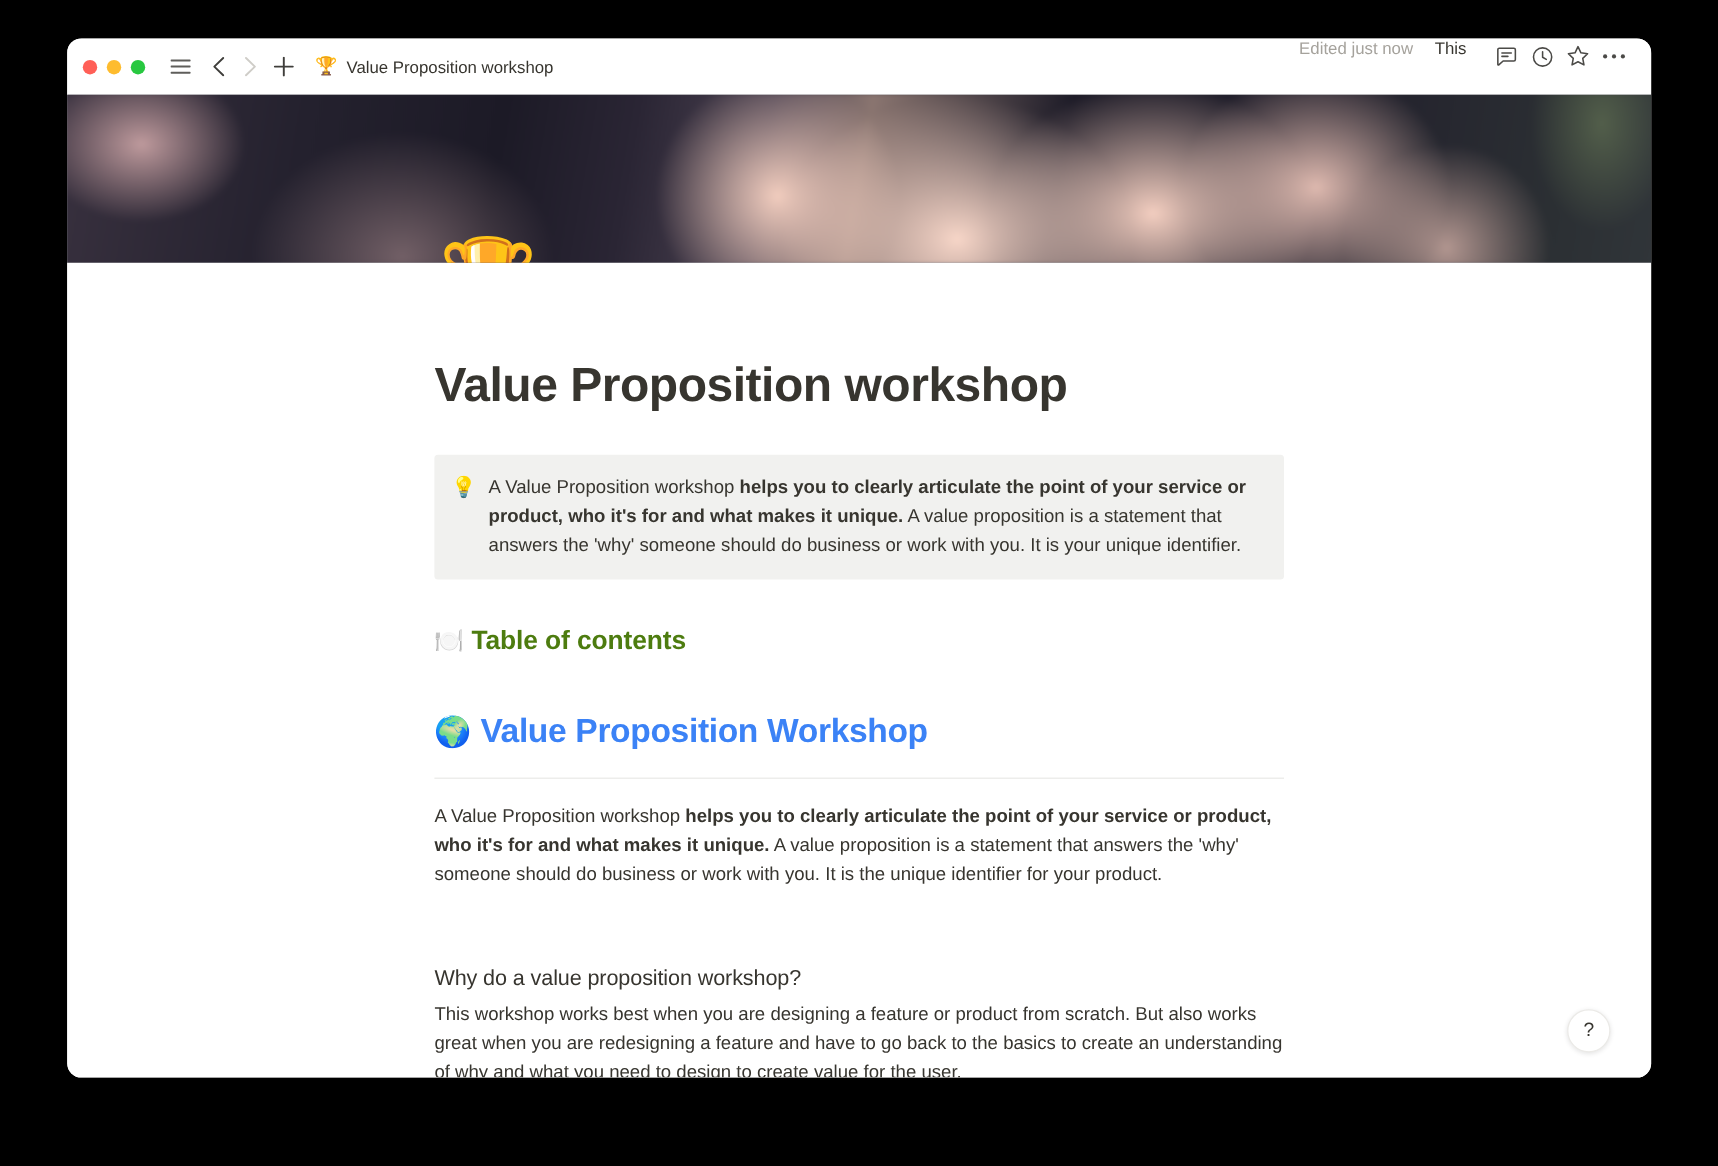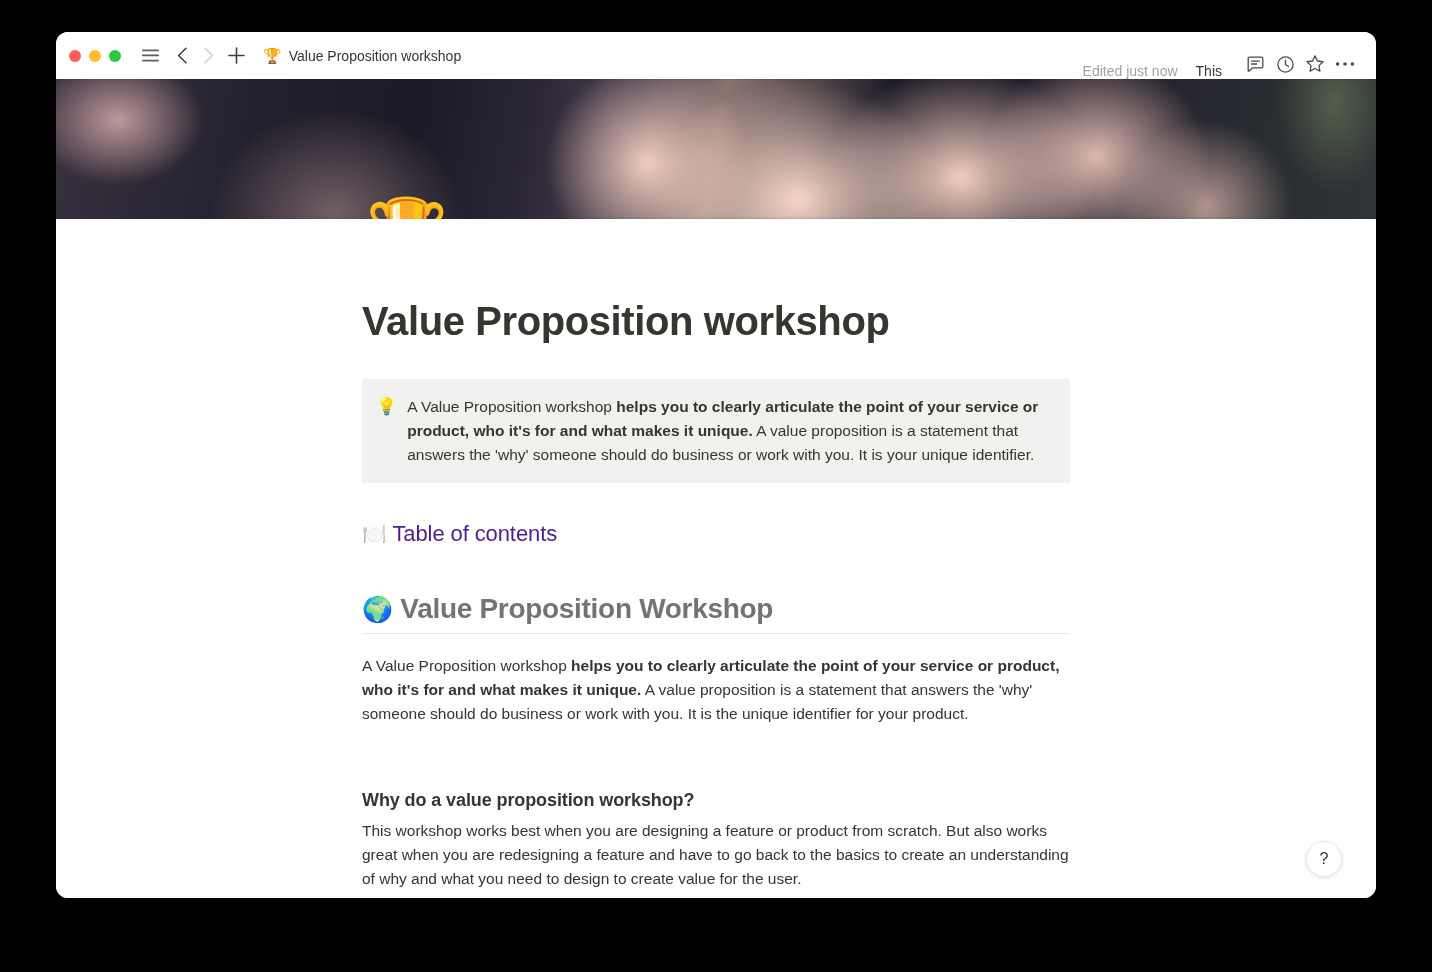--- a/index.html
+++ b/index.html
@@ -69,21 +69,21 @@
     white-space: nowrap;
   }
   #breadcrumb .bc-emoji { font-size: 15px; line-height: 1; }
 
   #titlebar-right {
     position: absolute;
     right: 16px;
     top: 0;
     height: 47px;
     display: flex;
-    align-items: flex-end;
+    align-items: flex-start;
     gap: 0;
   }
   #edited-status {
     font-size: 14px;
     color: #a5a29c;
     margin-right: 18px;
     white-space: nowrap;
   }
   #share-button {
     font-size: 14px;
@@ -172,32 +172,32 @@
   }
   #callout-text {
     font-size: 15.5px;
     line-height: 24px;
     color: #37352f;
   }
   #callout-text b { font-weight: 700; }
 
   #toc-heading {
     font-size: 22px;
-    font-weight: 400;
-    color: #4c1d95;
+    font-weight: 700;
+    color: #4d7c0f;
     margin: 0 0 46px 0;
     letter-spacing: -0.1px;
   }
   #toc-heading .em { font-size: 20px; }
 
   #section-h1 {
     font-size: 28px;
     font-weight: 700;
-    color: #737373;
-    margin: 0 0 8px 0;
+    color: #3b82f6;
+    margin: 0 0 23px 0;
     letter-spacing: -0.3px;
   }
   #section-h1 .em { font-size: 25px; }
 
   #section-divider {
     height: 1px;
     background: #e9e9e7;
     margin: 8px 0 20px 0;
   }
 
@@ -206,21 +206,21 @@
     line-height: 24px;
     color: #37352f;
     margin: 0 0 12px 0;
   }
   .body-para b { font-weight: 700; }
 
   .spacer-lg { height: 52px; }
 
   #sub-heading {
     font-size: 18px;
-    font-weight: 700;
+    font-weight: 400;
     color: #37352f;
     margin: 0 0 8px 0;
     letter-spacing: -0.1px;
   }
 
   
   #help-button {
     position: absolute;
     right: 34px;
     bottom: 21px;

